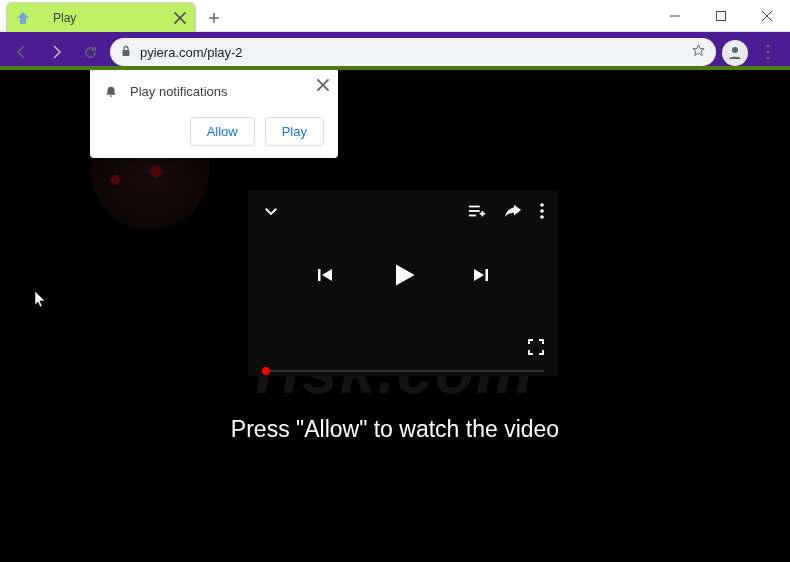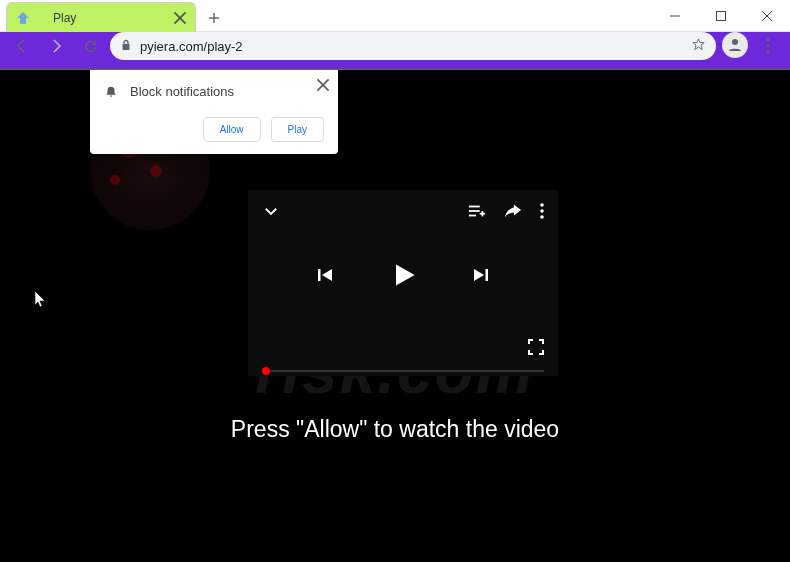--- a/index.html
+++ b/index.html
@@ -12,21 +12,21 @@
 
   
   .tabstrip { position: absolute; top: 0; left: 0; height: 32px; display: flex; align-items: flex-end; padding-left: 6px; }
   .tab { height: 30px; min-width: 190px; background: #bef264; border: 1px solid #cfcfcf; border-bottom: none; border-radius: 6px 6px 0 0; display: flex; align-items: center; padding: 0 8px; gap: 22px; position: relative; }
   .tab .favicon { width: 16px; height: 16px; }
   .tab .title { font-size: 12px; color: #3c3c3c; flex: 1; }
   .tab .tab-close { width: 14px; height: 14px; color: #555; }
   .newtab { width: 28px; height: 28px; display: flex; align-items: center; justify-content: center; color: #555; margin-left: 4px; }
 
   
-  .toolbar { height: 38px; background: #6d28d9; display: flex; align-items: flex-start; padding: 0 8px; gap: 6px; border-bottom: 1px solid #4d7c0f; }
+  .toolbar { height: 38px; background: #4c1d95; display: flex; align-items: flex-end; padding: 0 8px; gap: 6px; border-bottom: 4px solid #4d7c0f; }
   .nav-btn { width: 28px; height: 28px; display: flex; align-items: center; justify-content: center; color: #5f6368; border-radius: 50%; }
   .nav-btn.disabled { color: #b8b8b8; }
   .omnibox { flex: 1; height: 28px; background: #f1f3f4; border-radius: 14px; display: flex; align-items: center; padding: 0 10px; gap: 8px; color: #5f6368; font-size: 13px; }
   .omnibox .url { color: #202124; }
   .omnibox .star { margin-left: auto; color: #5f6368; }
   .avatar { width: 26px; height: 26px; border-radius: 50%; background: #e8eaed; display:flex; align-items:center; justify-content:center; color:#5f6368; }
   .menu-dots { width: 28px; height: 28px; display:flex; align-items:center; justify-content:center; color:#5f6368; }
 
   
   .content { position: relative; background: #000; height: calc(562px - 32px - 38px); overflow: hidden; }
@@ -54,21 +54,21 @@
   
   .cta { position: absolute; left: 0; right: 0; top: 346px; text-align: center; color: #fff; font-size: 23px; }
 
   
   .notif { position: absolute; left: 90px; top: 0; width: 248px; background: #fff; border-radius: 0 0 4px 4px; box-shadow: 0 4px 16px rgba(0,0,0,.28); padding: 14px 14px 12px; color: #3c4043; }
   .notif-close { position: absolute; top: 8px; right: 8px; width: 14px; height: 14px; color: #5f6368; }
   .notif-title { font-size: 13px; margin-bottom: 10px; }
   .notif-row { display: flex; align-items: center; gap: 12px; font-size: 13px; color:#3c4043; }
   .notif-row .bell { width: 14px; height: 14px; color:#5a5a5a; }
   .notif-actions { display: flex; justify-content: flex-end; gap: 10px; margin-top: 18px; }
-  .btn { border: 1px solid #dadce0; background:#fff; color: #1a73e8; font-size: 10px; padding: 6px 16px; border-radius: 4px; cursor:pointer; }
+  .btn { border: 1px solid #dadce0; background:#fff; color: #1a73e8; font-size: 13px; padding: 6px 16px; border-radius: 4px; cursor:pointer; }
 </style>
 </head>
 <body>
 
 <div class="titlebar">
   <div class="win-ctrl">
     <svg viewBox="0 0 10 10">
         <line x1="0" y1="5" x2="10" y2="5" stroke="currentColor" stroke-width="1"></line>
       </svg>
   </div>
@@ -241,21 +241,21 @@
           <line x1="1" y1="1" x2="9" y2="9" stroke="currentColor" stroke-width="1.3"></line>
           <line x1="9" y1="1" x2="1" y2="9" stroke="currentColor" stroke-width="1.3"></line>
         </svg>
     </div>
     <div class="notif-row">
       <span class="bell">
         <svg viewBox="0 0 16 16">
             <path d="M8 2a4 4 0 0 0-4 4v3l-1.5 2h11L12 9V6a4 4 0 0 0-4-4zM6.5 12a1.5 1.5 0 0 0 3 0" fill="#5a5a5a"></path>
           </svg>
       </span>
-      <span>Block notifications</span>
+      <span>Play notifications</span>
     </div>
     <div class="notif-actions">
       <button class="btn">Allow</button>
       <button class="btn">Play</button>
     </div>
   </div>
 
 </div>
 
 </body></html>

